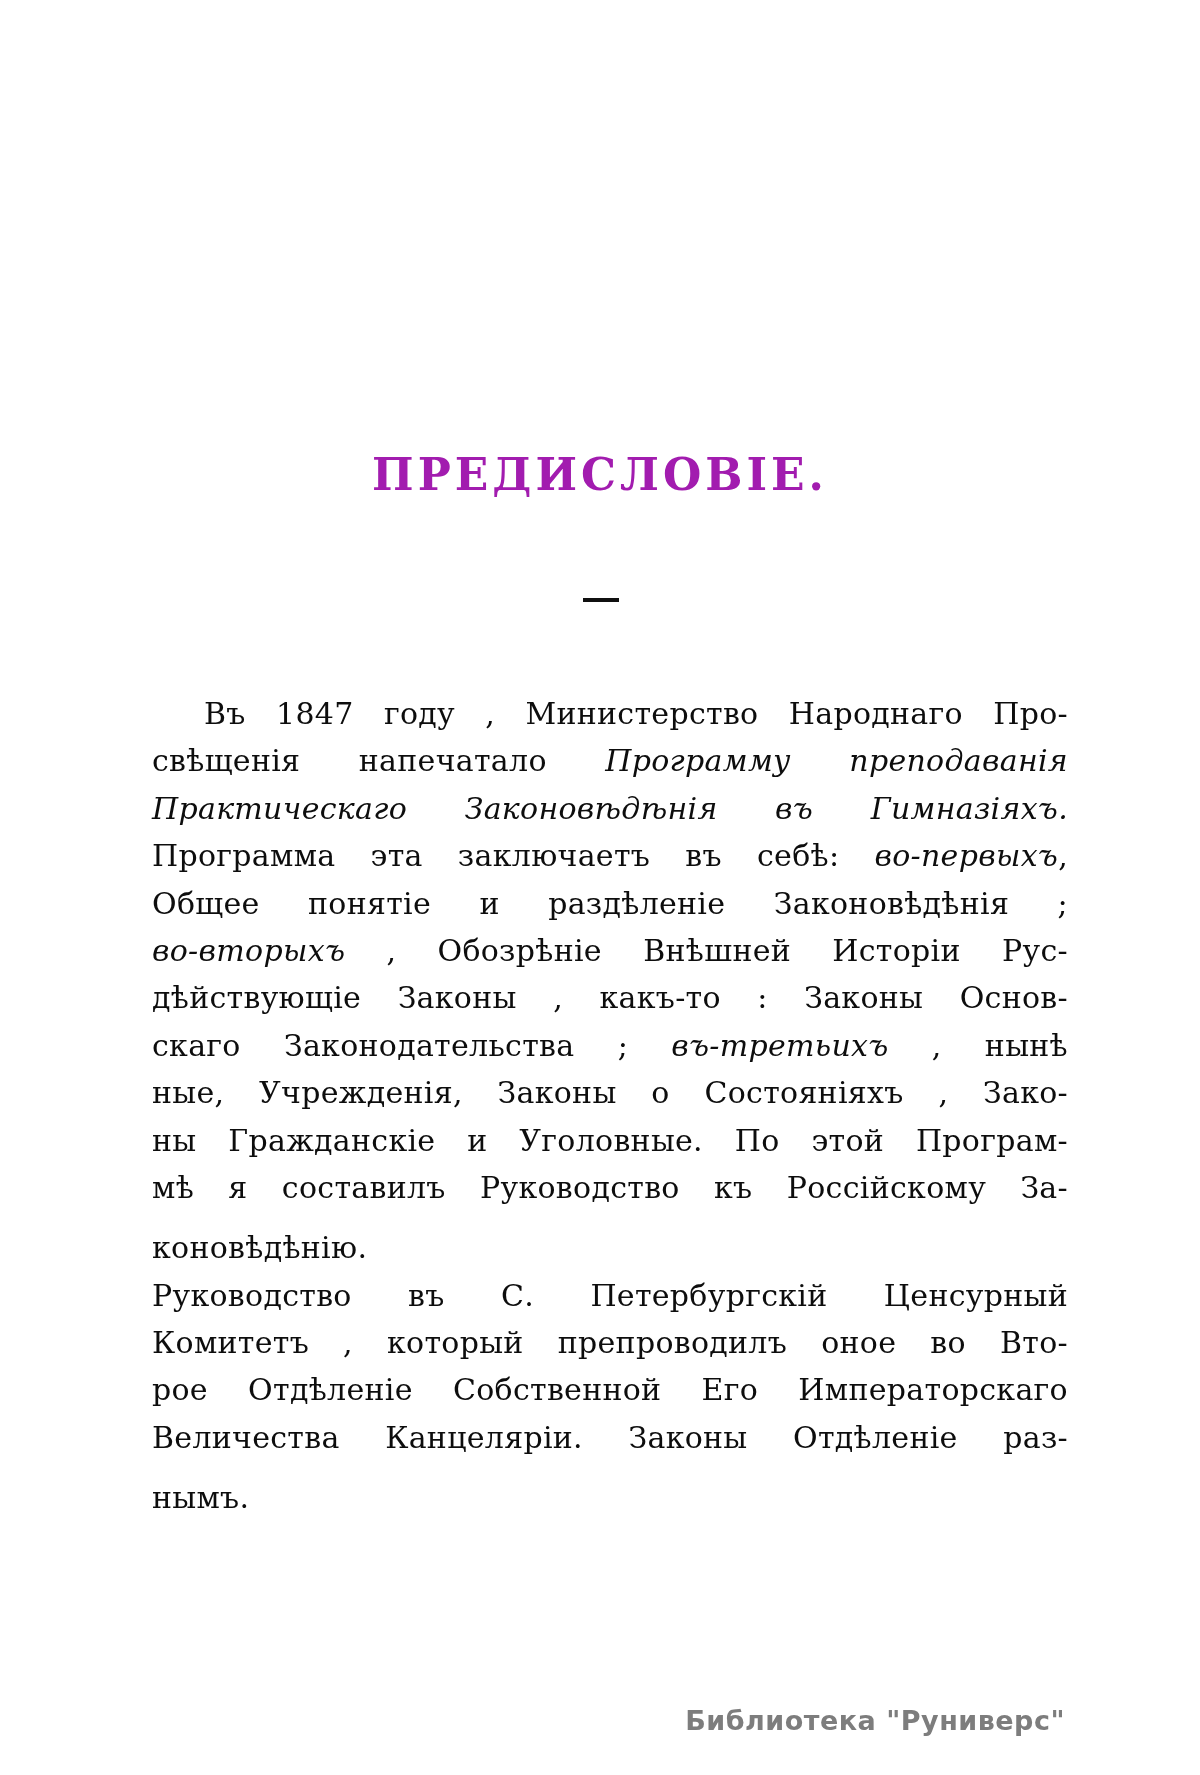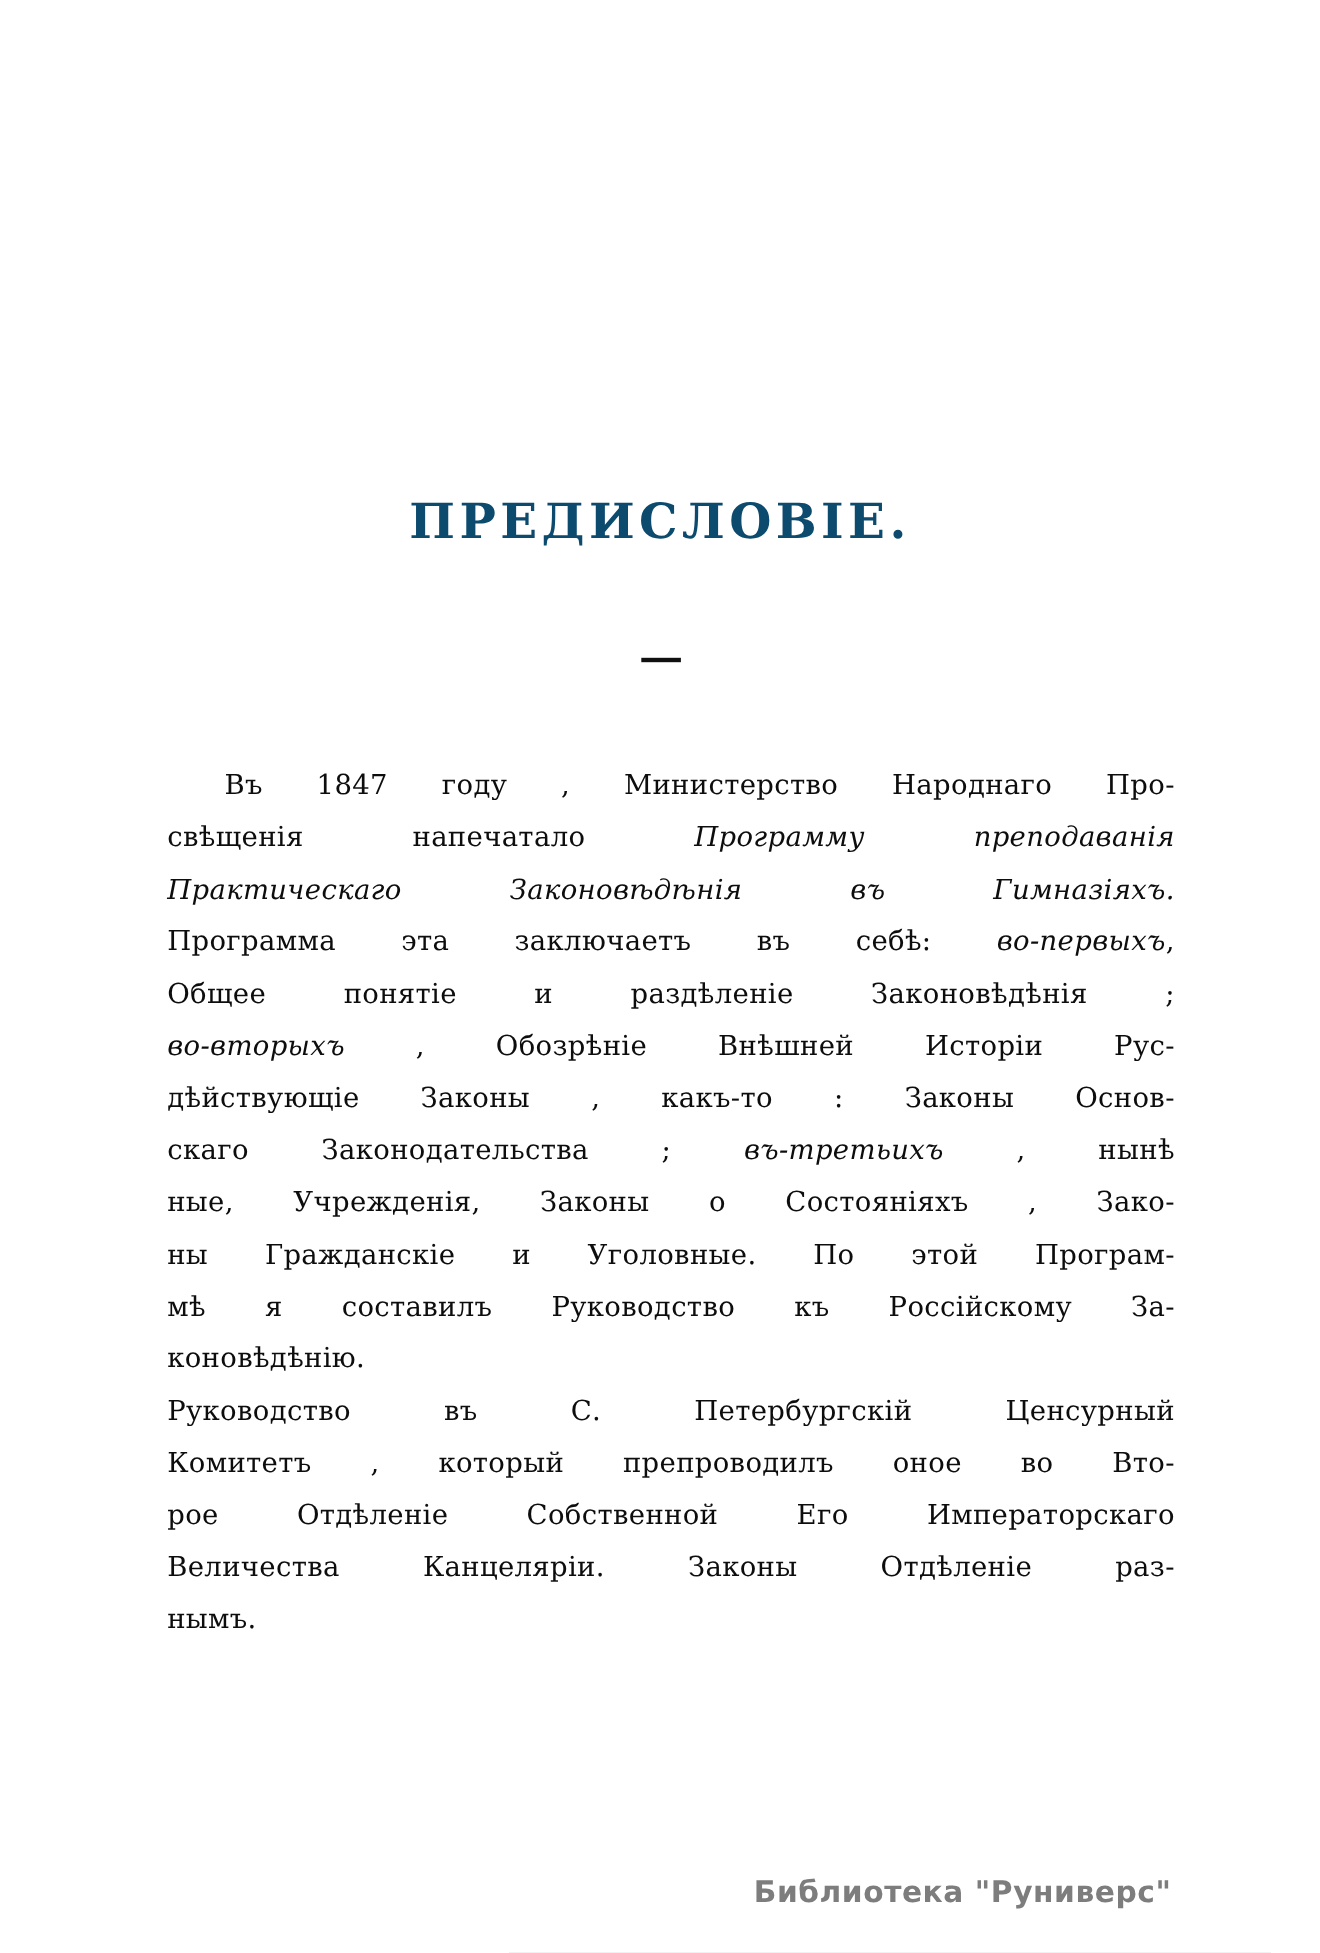--- a/index.html
+++ b/index.html
@@ -21,55 +21,56 @@
     position: absolute;
     top: 453px;
     left: 0;
     width: 100%;
     text-align: center;
     font-family: "DejaVu Serif", "Liberation Serif", serif;
     font-size: 44px;
     font-weight: 700;
     letter-spacing: 4px;
     line-height: 1;
-    color: #0c4a6e;
+    color: #a21caf;
   }
   .section-divider {
     position: absolute;
     top: 598px;
     left: 583px;
     width: 36px;
     height: 4px;
     background: #101010;
   }
   .text-block {
     position: absolute;
     top: 690px;
     left: 152px;
     width: 916px;
-    font-size: 25px;
+    font-size: 30px;
     line-height: 47.4px;
     letter-spacing: 0.3px;
     word-spacing: 2px;
   }
   .text-line {
     height: 47.4px;
     text-align: justify;
     text-align-last: justify;
     white-space: nowrap; 
   }
   .text-line.justified {
     white-space: normal;
   }
   .text-line.indent {
     text-indent: 52px;
   }
   .text-line.para-end {
     text-align: left;
     text-align-last: left;
+    margin-top: 13px;
   }
   .text-line .it {
     font-style: italic;
   }
   .watermark {
     position: absolute;
     top: 1705px;
     right: 135px;
     font-family: "DejaVu Sans", "Liberation Sans", sans-serif;
     font-size: 27px;

